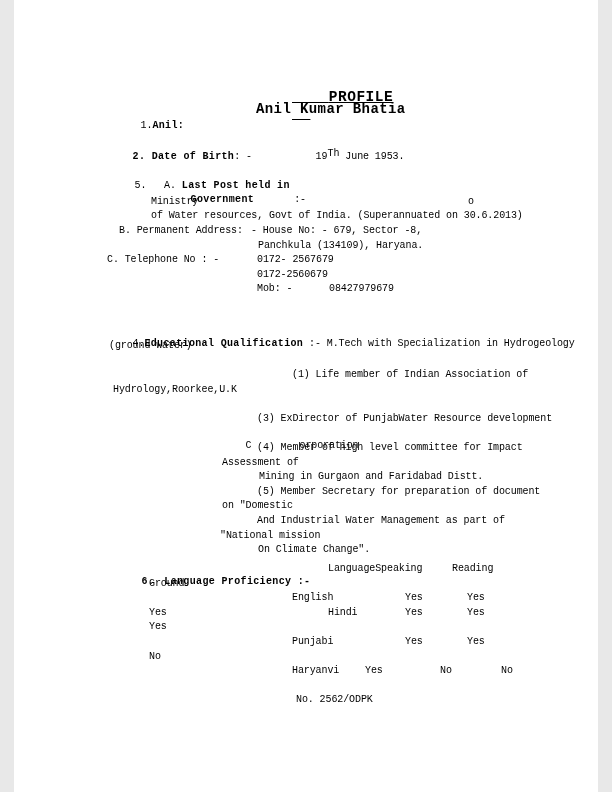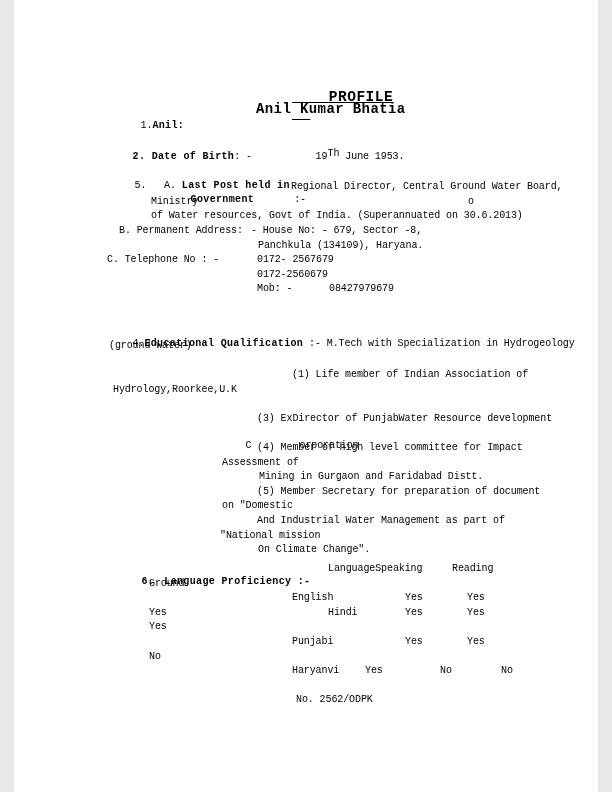--- a/index.html
+++ b/index.html
@@ -45,21 +45,20 @@
   <div class="t" style="top:137px;left:278px">
     <span>19</span><span class="sup">Th</span><span> June 1953.</span>
   </div>
 
   <div class="t" style="top:165.5px;left:97px">
     <span>5.   A. </span><span class="b">Last Post held in</span>
   </div>
   <div class="t" style="top:180.1px;left:153px">
     <span class="b">Government</span><span style="margin-left:40px">:-</span>
   </div>
-  <div class="t" style="top:180.1px;left:277px">Regional Director, Central Ground Water Board,</div>
   <div class="t" style="top:194.7px;left:137px">Ministry</div>
   <div class="t" style="top:194.7px;left:454px">o</div>
   <div class="t" style="top:209.3px;left:137px">of Water resources, Govt of India. (Superannuated on 30.6.2013)</div>
 
   <div class="t" style="top:223.9px;left:105px">B. Permanent Address:</div>
   <div class="t" style="top:223.9px;left:237px">- House No: - 679, Sector -8,</div>
   <div class="t" style="top:238.5px;left:244px">Panchkula (134109), Haryana.</div>
 
   <div class="t" style="top:253.1px;left:93px">C. Telephone No : -</div>
   <div class="t" style="top:253.1px;left:243px">0172- 2567679</div>

